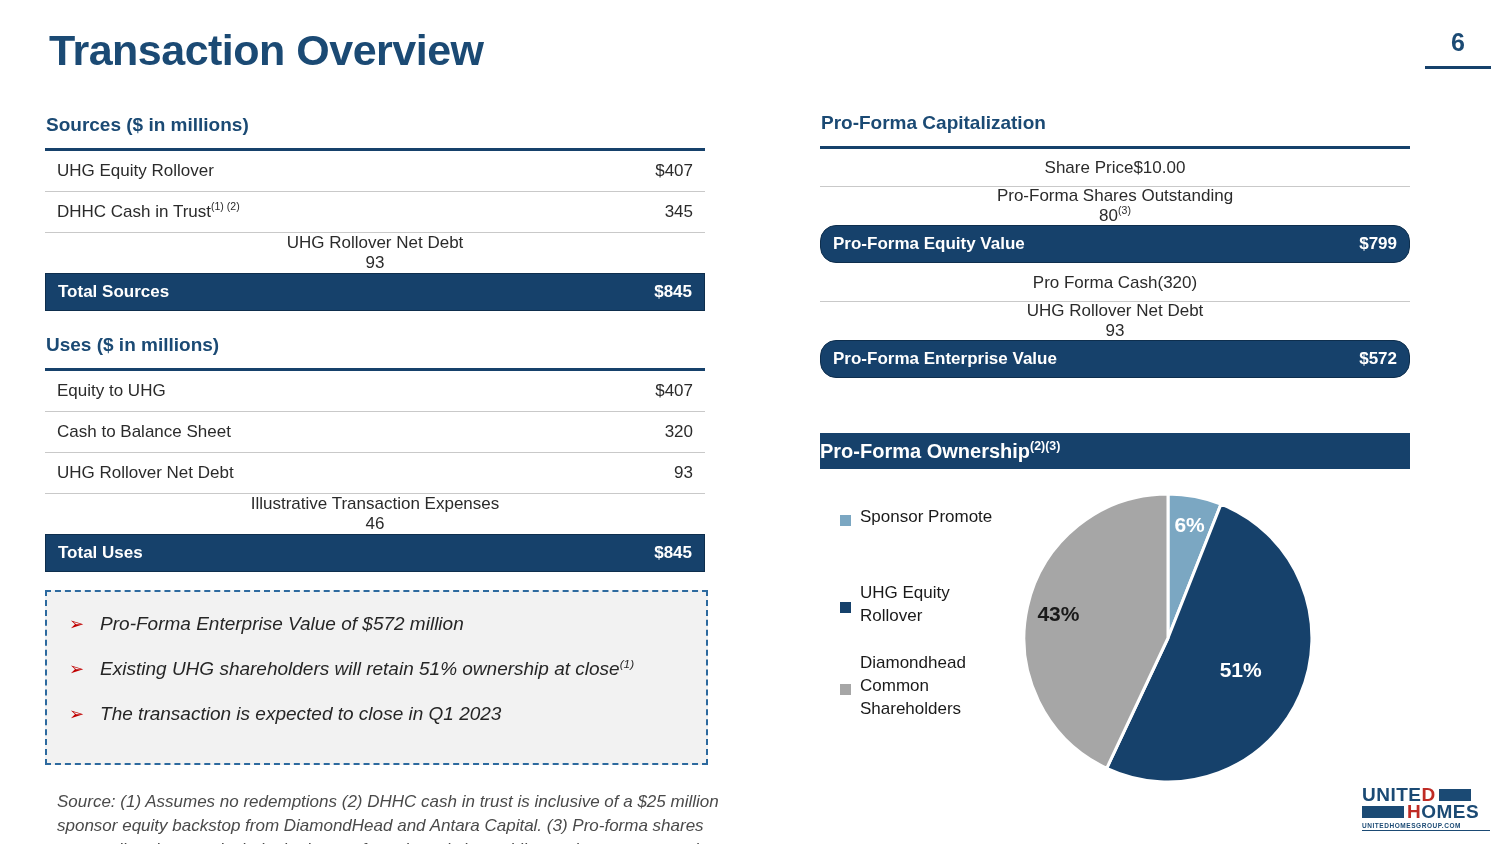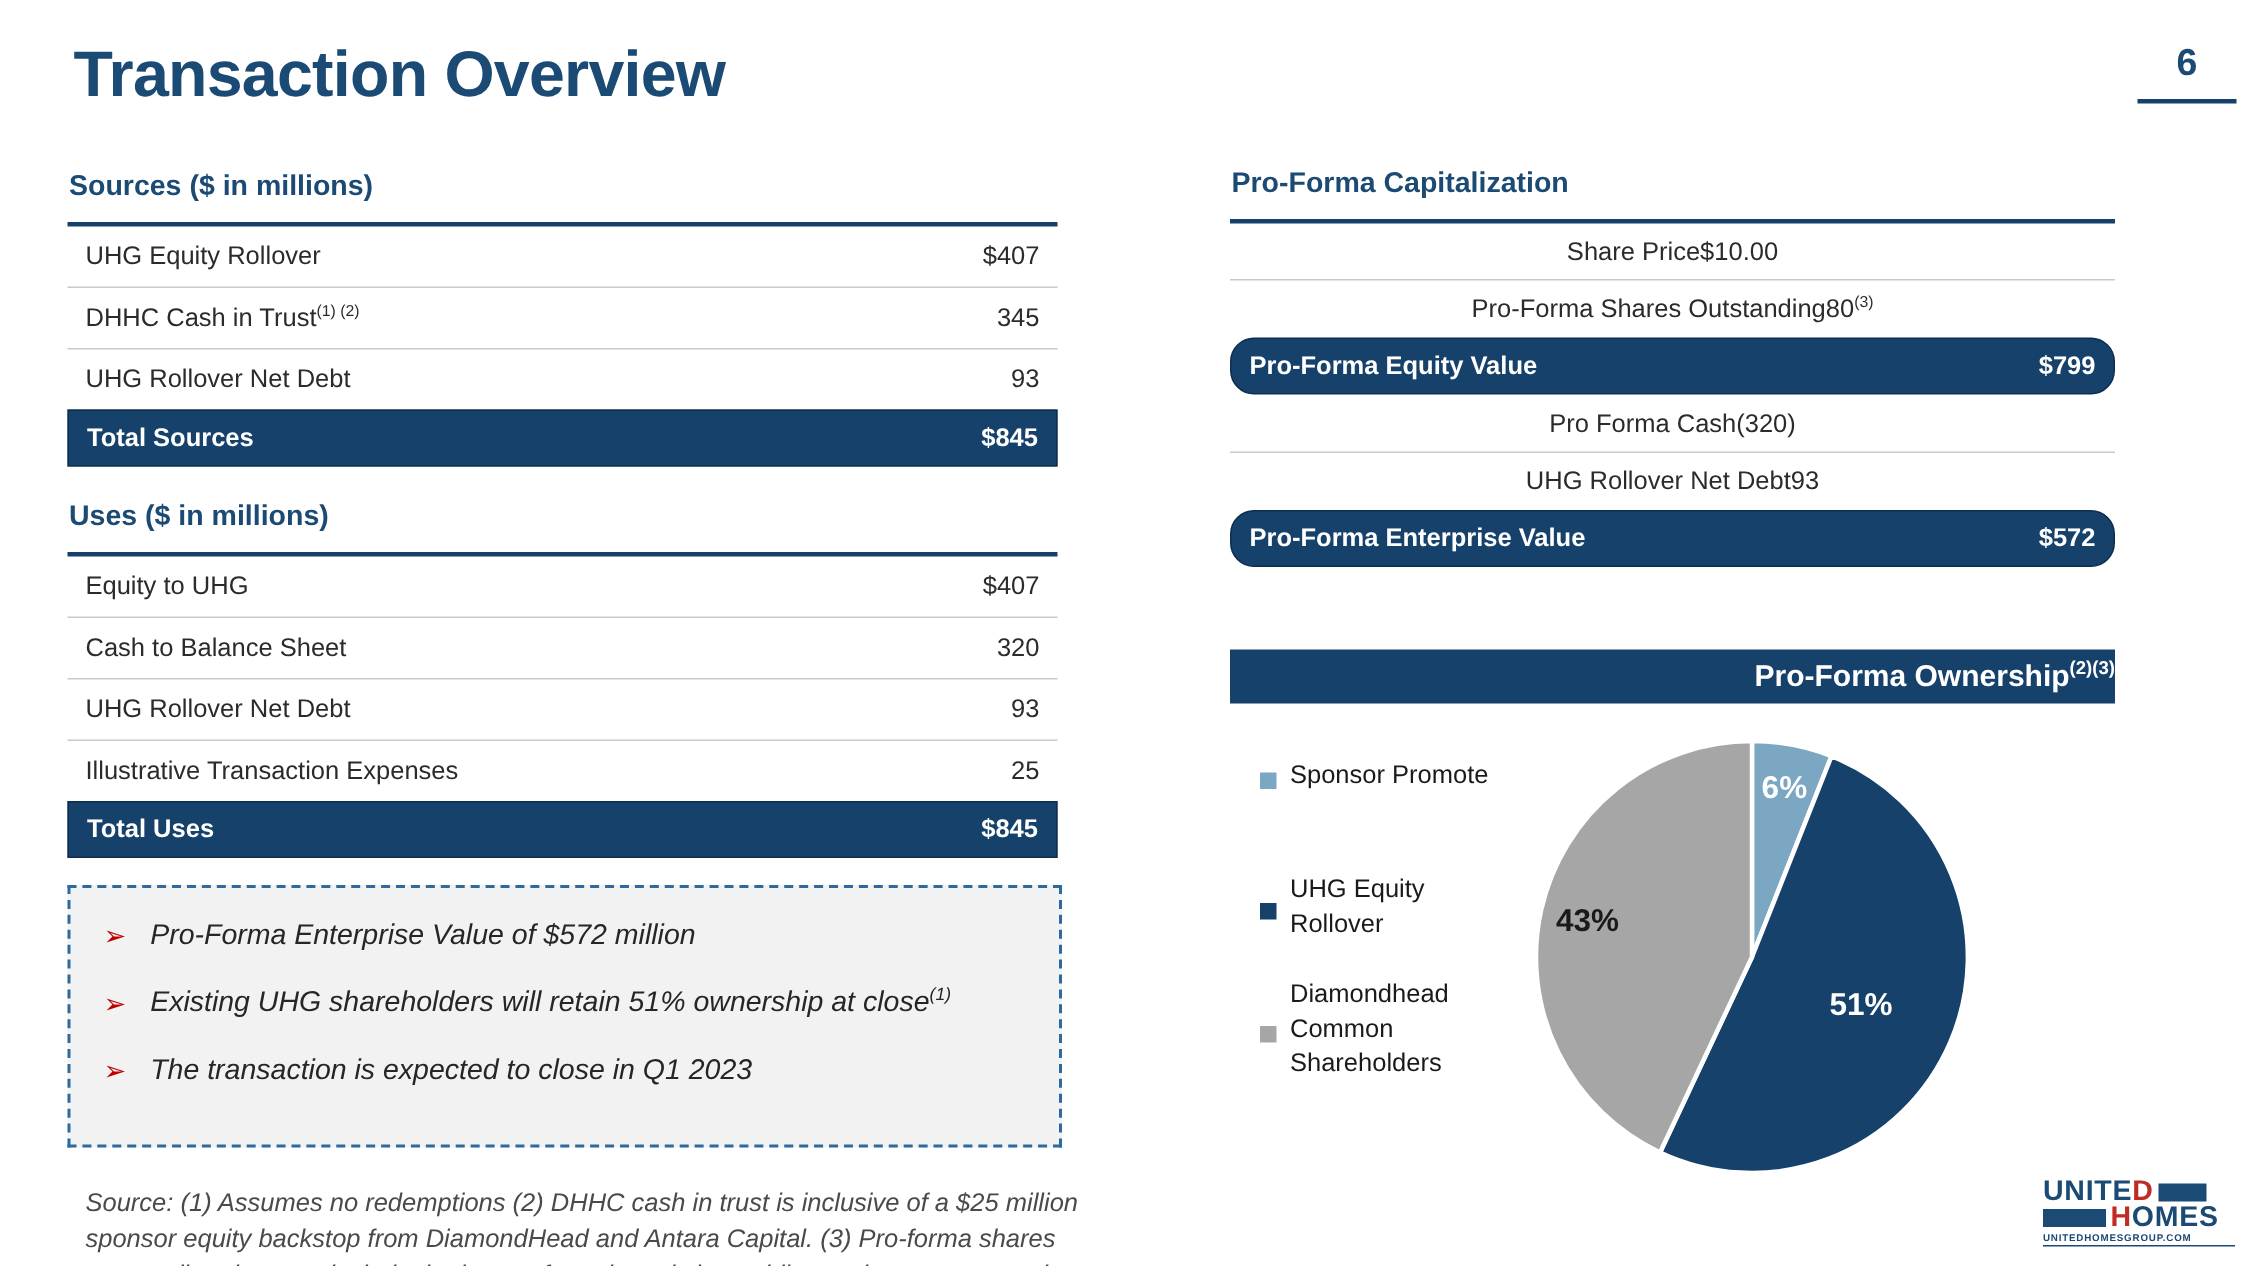--- a/index.html
+++ b/index.html
@@ -10,36 +10,36 @@
   
   .title{position:absolute;left:49px;top:26px;font-size:43px;font-weight:bold;color:#1b4a74;letter-spacing:-0.5px;}
   .page-num{position:absolute;left:1425px;top:28px;width:66px;text-align:center;font-size:25px;font-weight:bold;color:#1b4a74;}
   .page-num-line{position:absolute;left:1425px;top:66px;width:66px;height:3px;background:#16416b;}
 
   
   .tbl{position:absolute;}
   .tbl-header{font-size:19px;font-weight:bold;color:#1b4a74;padding:0 0 12px 1px;border-bottom:3px solid #16416b;}
   .row{display:flex;justify-content:space-between;align-items:center;height:40px;padding:0 12px;
        border-bottom:1px solid #c9c9c9;font-size:17px;color:#2b2b2b;}
-  .row.last{border-bottom:none;}
+  .row.last{border-bottom:none;flex-direction:column;}
   .row .val{text-align:right;}
   .total-bar{display:flex;justify-content:space-between;align-items:center;height:36px;padding:0 12px;
              background:#16416b;border:1px solid #0e2e4d;color:#ffffff;font-size:17px;font-weight:bold;}
   .cap-row{height:37px;justify-content:center;}
   .cap-bar{margin:1px 0;border-radius:16px;}
 
   
   .callout{position:absolute;left:45px;top:590px;width:663px;height:175px;box-sizing:border-box;
            background:#f2f2f2;border:2px dashed #2d6a9f;padding:20px 22px;}
   .bullet{display:flex;align-items:flex-start;margin-bottom:20px;font-size:19px;font-style:italic;color:#262626;line-height:1.3;}
   .bullet .arrow{font-style:normal;color:#c00000;margin-right:16px;font-size:18px;line-height:1.4;}
 
   
   .own-banner{position:absolute;left:820px;top:433px;width:590px;height:36px;background:#16416b;
-              display:flex;align-items:center;justify-content:flex-end;color:#ffffff;font-size:20px;font-weight:bold;}
+              display:flex;align-items:center;justify-content:flex-start;color:#ffffff;font-size:20px;font-weight:bold;}
 
   
   .legend-item{position:absolute;display:flex;align-items:center;width:165px;font-size:17px;color:#1a1a1a;line-height:1.35;}
   .legend-swatch{flex:0 0 11px;width:11px;height:11px;margin:6px 9px 0 0;}
 
   
   .pie-wrap{position:absolute;left:1018px;top:488px;width:300px;height:300px;}
 
   
   .footnote{position:absolute;left:57px;top:790px;width:700px;font-size:17px;font-style:italic;
@@ -94,21 +94,21 @@
     <div class="row">
       <span class="lbl">Cash to Balance Sheet</span>
       <span class="val">320</span>
     </div>
     <div class="row">
       <span class="lbl">UHG Rollover Net Debt</span>
       <span class="val">93</span>
     </div>
     <div class="row last">
       <span class="lbl">Illustrative Transaction Expenses</span>
-      <span class="val">25</span>
+      <span class="val">46</span>
     </div>
     <div class="total-bar">
       <span>Total Uses</span>
       <span>$845</span>
     </div>
   </div>
 
   <div class="tbl" style="left:820px;top:112px;width:590px;">
     <div class="tbl-header">Pro-Forma Capitalization</div>
     <div class="row cap-row">

